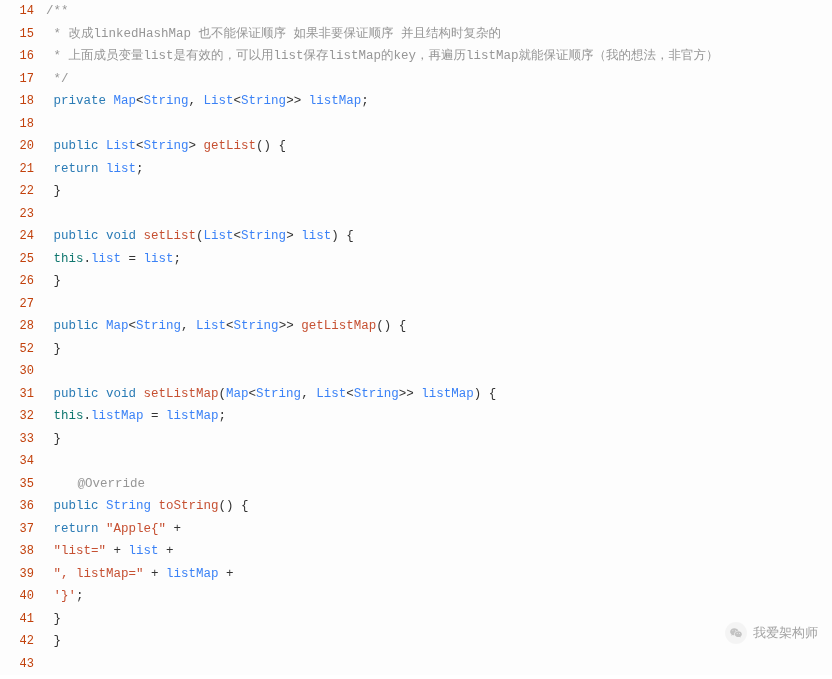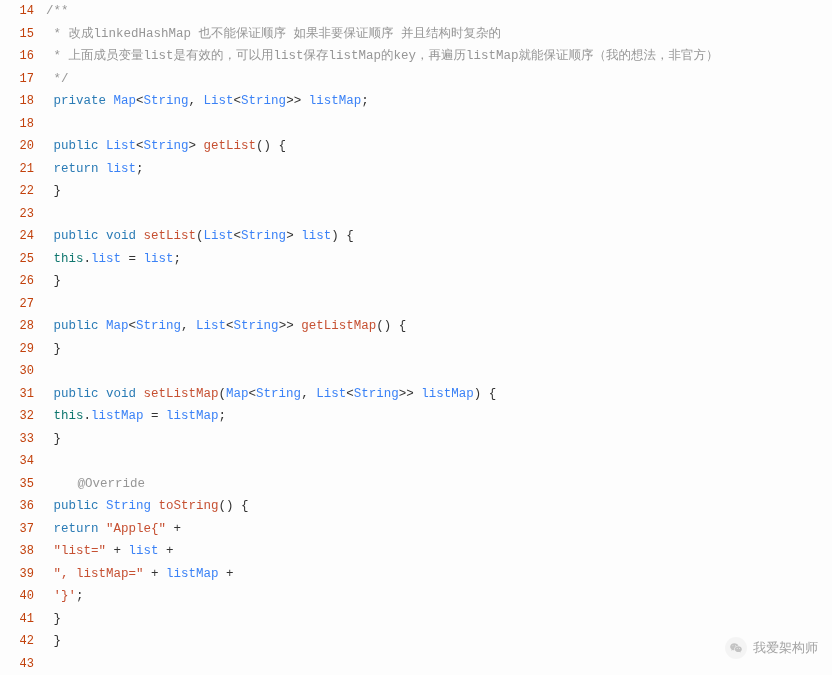--- a/index.html
+++ b/index.html
@@ -42,21 +42,21 @@
   .tok-method  { color: #c65032; margin-top: 6px; }
   .tok-punct   { color: #333; }
   .tok-ident   { color: #3b82f6; }
   .tok-this    { color: #0f766e; }
   .tok-string  { color: #c65032; }
   .tok-anno    { color: #969696; margin-left: 24px; }
 
   .watermark {
     position: absolute;
     right: 14px;
-    bottom: 16px;
+    bottom: 31px;
     display: flex;
     align-items: center;
     gap: 6px;
     opacity: 0.9;
   }
   .watermark .circle {
     width: 22px;
     height: 22px;
     border-radius: 50%;
     background: #f4f4f4;
@@ -84,21 +84,21 @@
       <div>18</div>
       <div>20</div>
       <div>21</div>
       <div>22</div>
       <div>23</div>
       <div>24</div>
       <div>25</div>
       <div>26</div>
       <div>27</div>
       <div>28</div>
-      <div>29</div>
+      <div>52</div>
       <div>30</div>
       <div>31</div>
       <div>32</div>
       <div>33</div>
       <div>34</div>
       <div>35</div>
       <div>36</div>
       <div>37</div>
       <div>38</div>
       <div>39</div>

